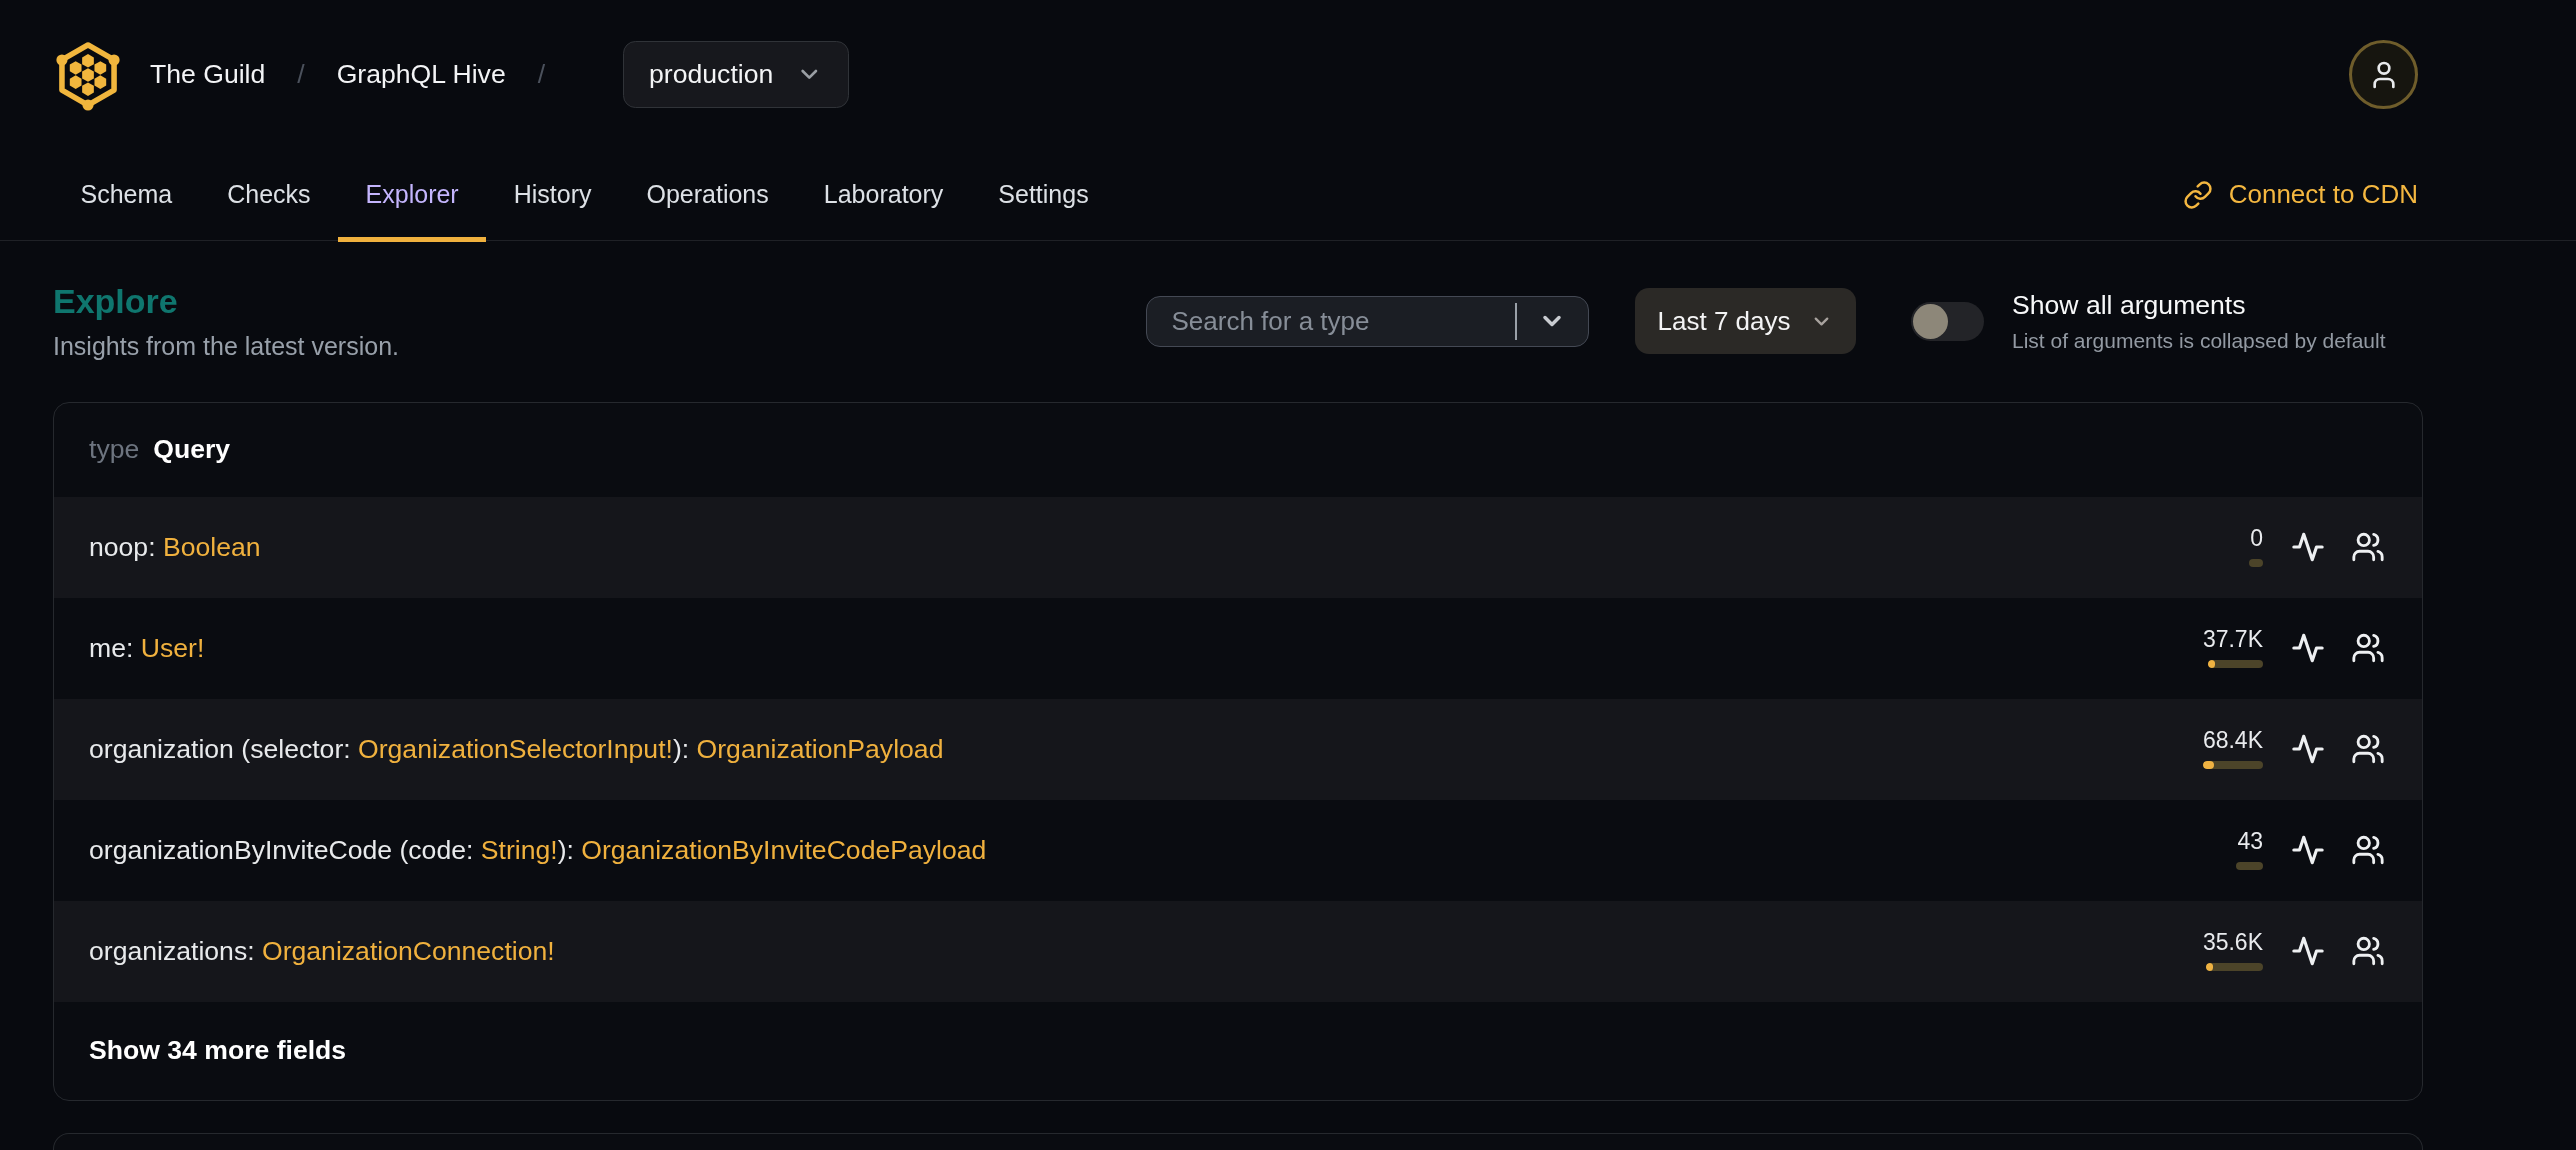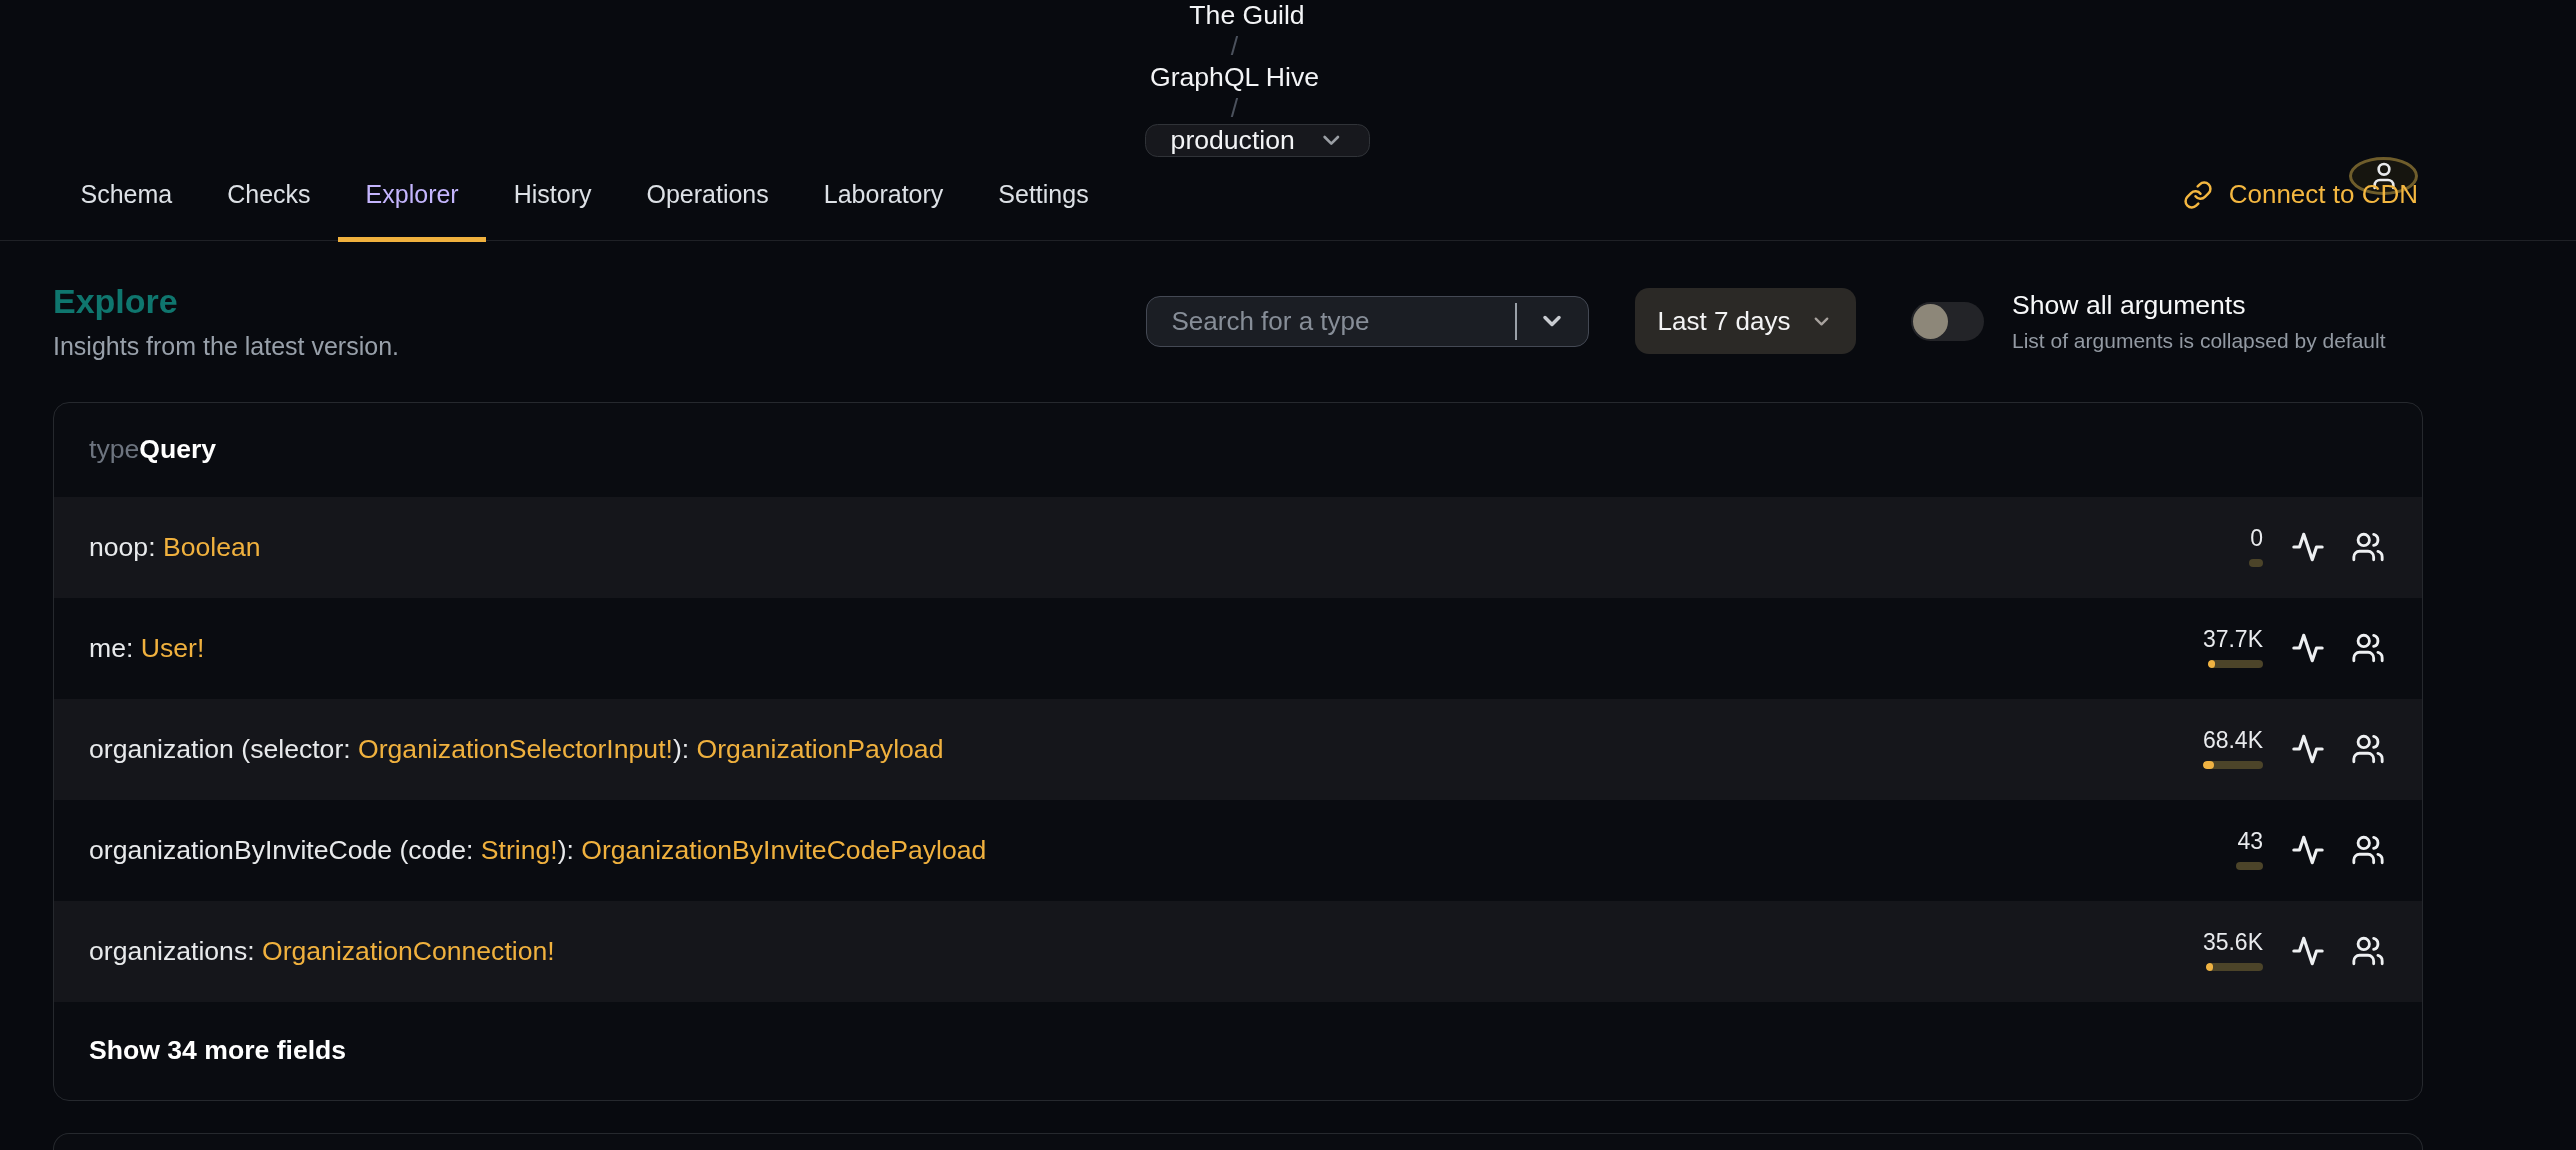--- a/index.html
+++ b/index.html
@@ -6,21 +6,21 @@
   html,body { background:#080a0f; }
   body {
     width:2576px; height:1151px; overflow:hidden;
     color:#eceef0;
     font-family:"Liberation Sans","DejaVu Sans",sans-serif;
     position:relative;
   }
   svg { display:block; }
 
   
-  .header-top { display:flex; align-items:center; height:149px; padding:0 158px 0 51px;flex-direction:column; }
+  .header-top { display:flex; align-items:center; height:149px; padding:0 158px 0 51px; }
   .logo { width:74px; height:74px; cursor:pointer; }
   .crumb { font-size:26.6px; font-weight:500; color:#f3f4f6; cursor:pointer; }
   .crumb.org { margin-left:25px; }
   .crumb-sep { color:#4b515c; font-size:26.6px; margin:0 32px; }
   .target-btn {
     margin-left:46px; height:67px; padding:0 25px;
     display:flex; align-items:center; gap:23px;
     background:#17181d; border:1.8px solid #303338; border-radius:12.4px;
     font-size:26.6px; color:#f3f4f6; cursor:pointer;
   }
@@ -86,21 +86,21 @@
   }
   .toggle-labels { margin-left:28px; width:411px; }
   .toggle-title { font-size:26.6px; font-weight:500; color:#f7f8f9; }
   .toggle-sub { margin-top:8px; font-size:21px; color:#939aa3; }
 
   
   .card {
     margin-top:41px; border:1.8px solid #26292e; border-radius:16px;
     background:#0a0c11; overflow:hidden;
   }
-  .card-head { height:94px; display:flex; align-items:center; padding:0 35px; font-size:26.6px; }
+  .card-head { height:94px; display:flex; align-items:center; gap:14px; padding:0 35px; font-size:26.6px; }
   .kind-label { color:#6d747f; }
   .type-name { color:#ffffff; font-weight:700; }
 
   .field-row { height:101px; display:flex; align-items:center; padding:0 35px; cursor:pointer;gap:22px; }
   .field-row.alt { background:#15161b; }
   .field-sig { font-size:26.6px; color:#e8eaec; white-space:nowrap; }
   .tok-accent { color:#f0b13e; }
 
   .row-right { margin-left:auto; display:flex; align-items:center; }
   .traffic { display:flex; flex-direction:column; align-items:flex-end; }

